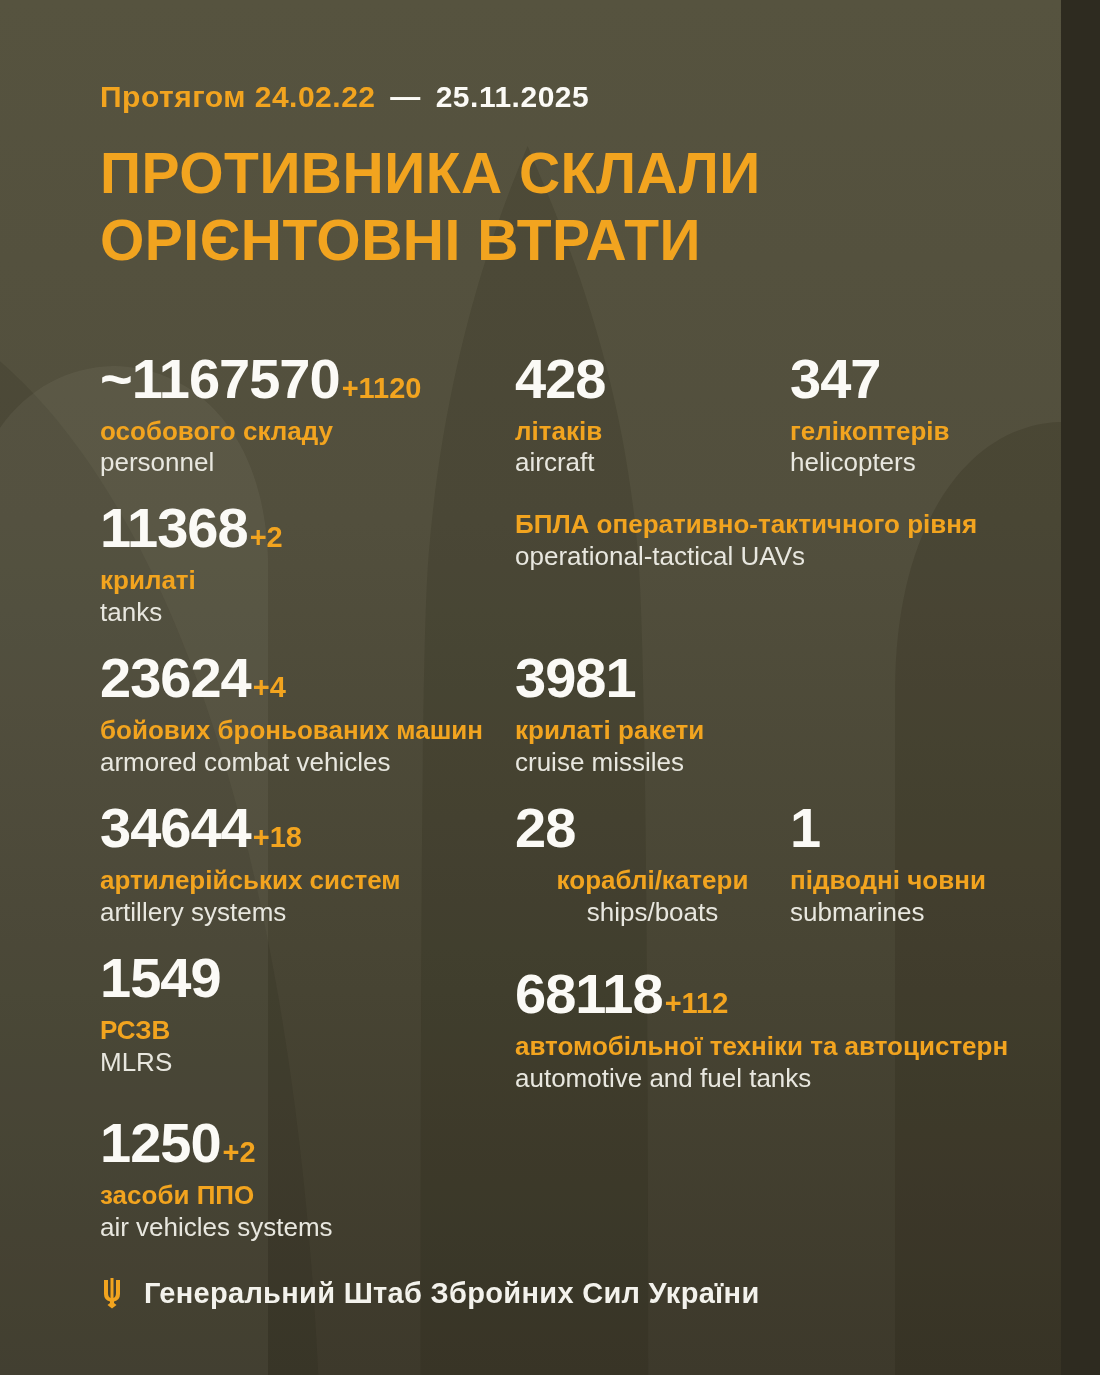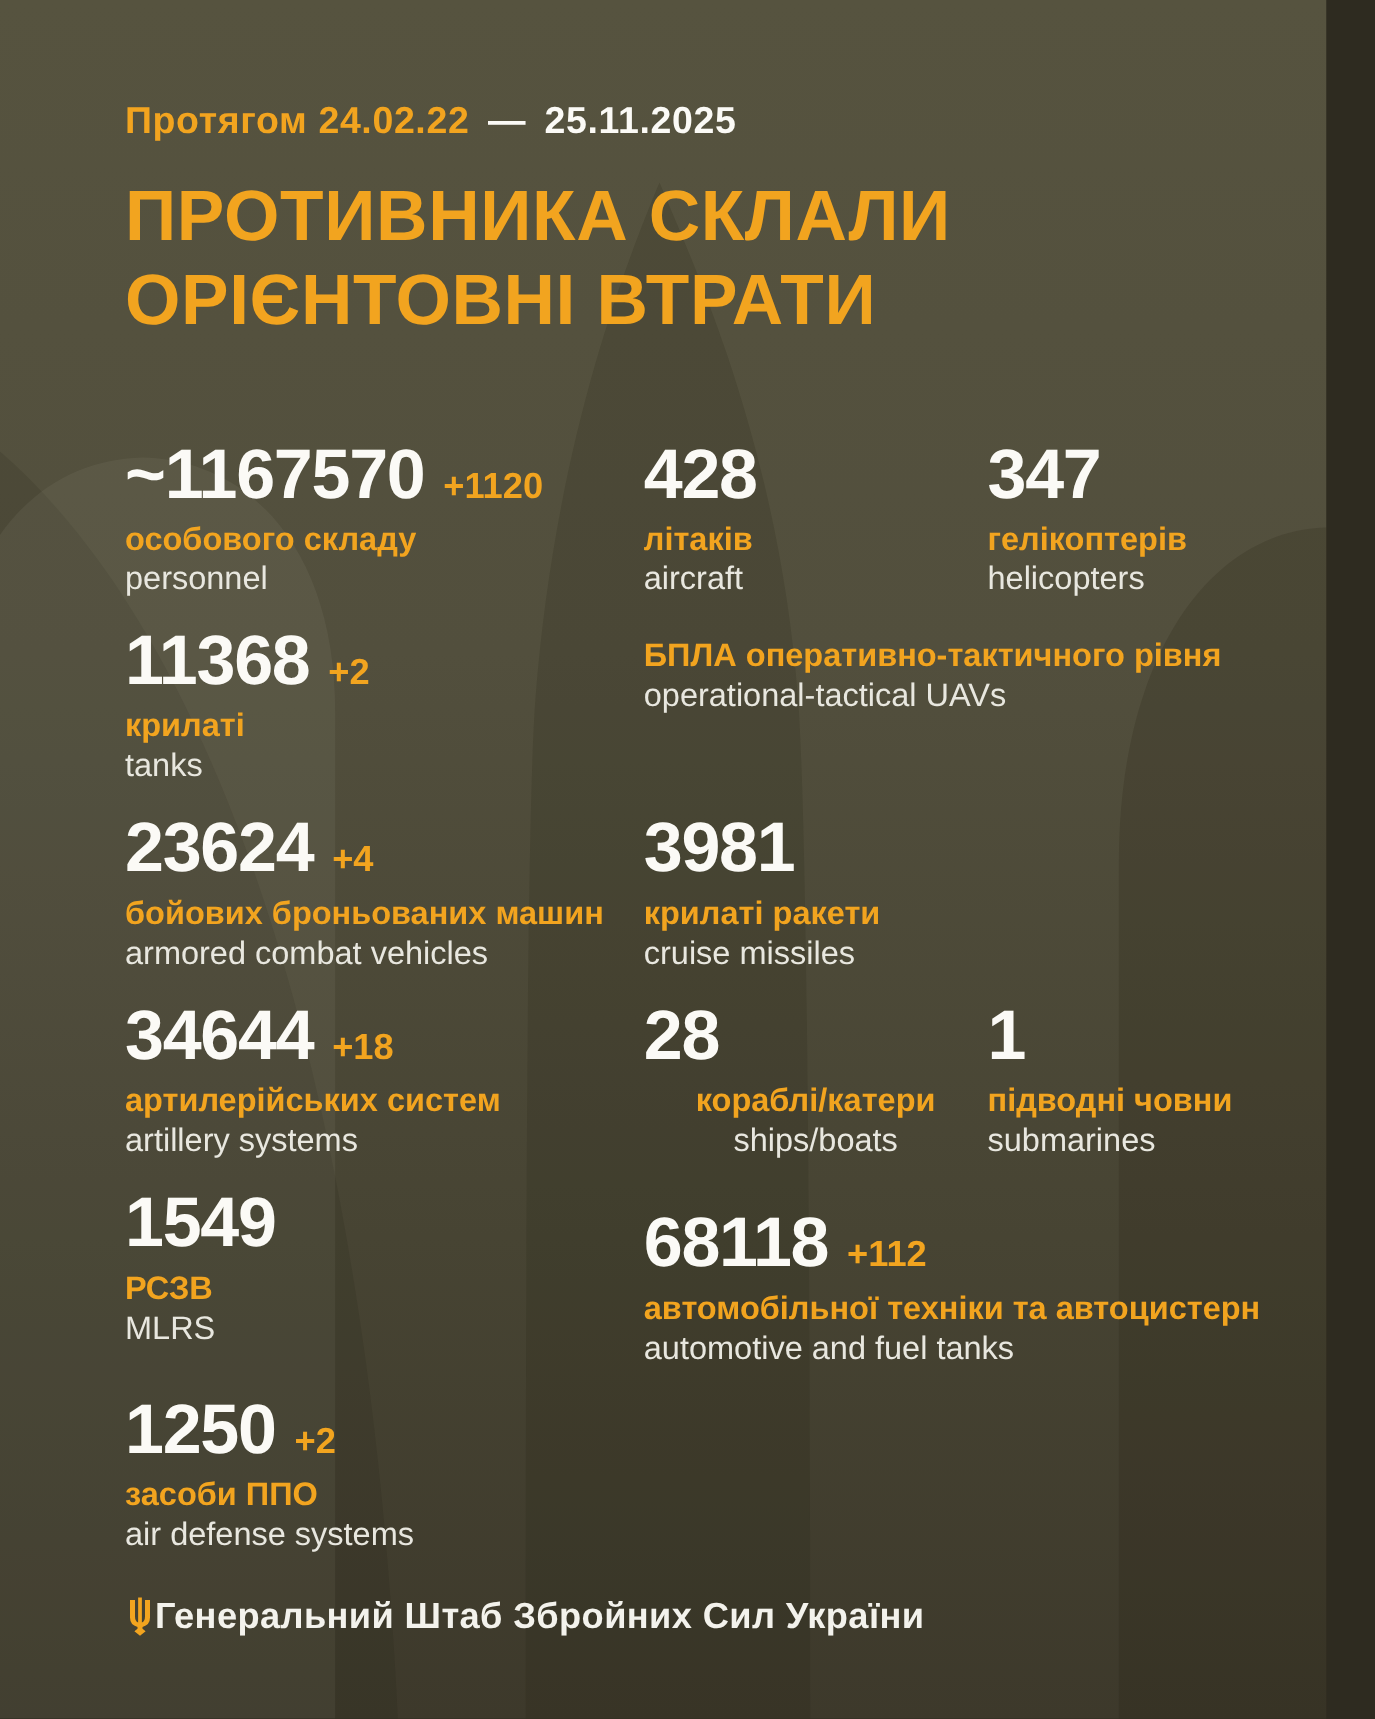--- a/index.html
+++ b/index.html
@@ -19,26 +19,26 @@
   .date-sep{color:#FBFAF6;padding:0 6px;}
   .date-current{color:#FBFAF6;}
   .title{margin-top:26px;font-size:57px;line-height:1.18;font-weight:700;color:#F2A41F;letter-spacing:0.5px;}
   .stats-grid{
     display:grid;
     grid-template-columns:415px 275px 1fr;
     row-gap:22px;
     margin-top:76px;
   }
   .stat{min-width:0;}
-  .numline{display:flex;align-items:baseline;gap:15px;white-space:nowrap;}
+  .numline{display:flex;align-items:baseline;gap:2px;white-space:nowrap;}
   .num{font-size:56px;line-height:1;font-weight:700;letter-spacing:-1px;color:#FBFAF6;}
   .delta{font-size:29px;font-weight:700;color:#F2A41F;letter-spacing:0;}
   .lab-ua{margin-top:10px;font-size:26px;line-height:1.15;font-weight:700;color:#F2A41F;}
   .lab-en{margin-top:2px;font-size:26px;line-height:1.15;font-weight:400;color:#E8E7DF;}
-  .footer{margin-top:34px;display:flex;align-items:center;padding-bottom:56px;}
+  .footer{margin-top:34px;display:flex;align-items:center;gap:20px;padding-bottom:56px;}
   .trident{width:24px;height:33px;flex:0 0 auto;}
   .footer-text{font-size:29px;font-weight:700;color:#F3F2EC;letter-spacing:0.3px;}
 </style>
 </head>
 <body>
 
 <div class="poster">
 
   <svg class="bg-shapes" viewBox="0 0 1100 1375" preserveAspectRatio="none" aria-hidden="true">
 
@@ -150,21 +150,21 @@
           </div>
           <div class="lab-ua">автомобільної техніки та автоцистерн</div>
           <div class="lab-en">automotive and fuel tanks</div>
         </div>
         <div class="stat" style="grid-area: 6 / 1;">
           <div class="numline">
             <span class="num">1250</span>
             <span class="delta">+2</span>
           </div>
           <div class="lab-ua">засоби ППО</div>
-          <div class="lab-en">air defense systems</div>
+          <div class="lab-en">air vehicles systems</div>
         </div>
       </div>
 
     <div class="footer">
       <svg class="trident" viewBox="0 0 24 33" aria-hidden="true">
         <path d="M4 3 L8 3 L8 16 Q8 20 10.5 21 L10.5 1 L13.5 1 L13.5 21 Q16 20 16 16 L16 3 L20 3 L20 17 Q20 23 14 24.5 L14 26 L16.5 28 L12 31.5 L7.5 28 L10 26 L10 24.5 Q4 23 4 17 Z" fill="#F2A41F"></path>
       </svg>
       <span class="footer-text">Генеральний Штаб Збройних Сил України</span>
     </div>
 

